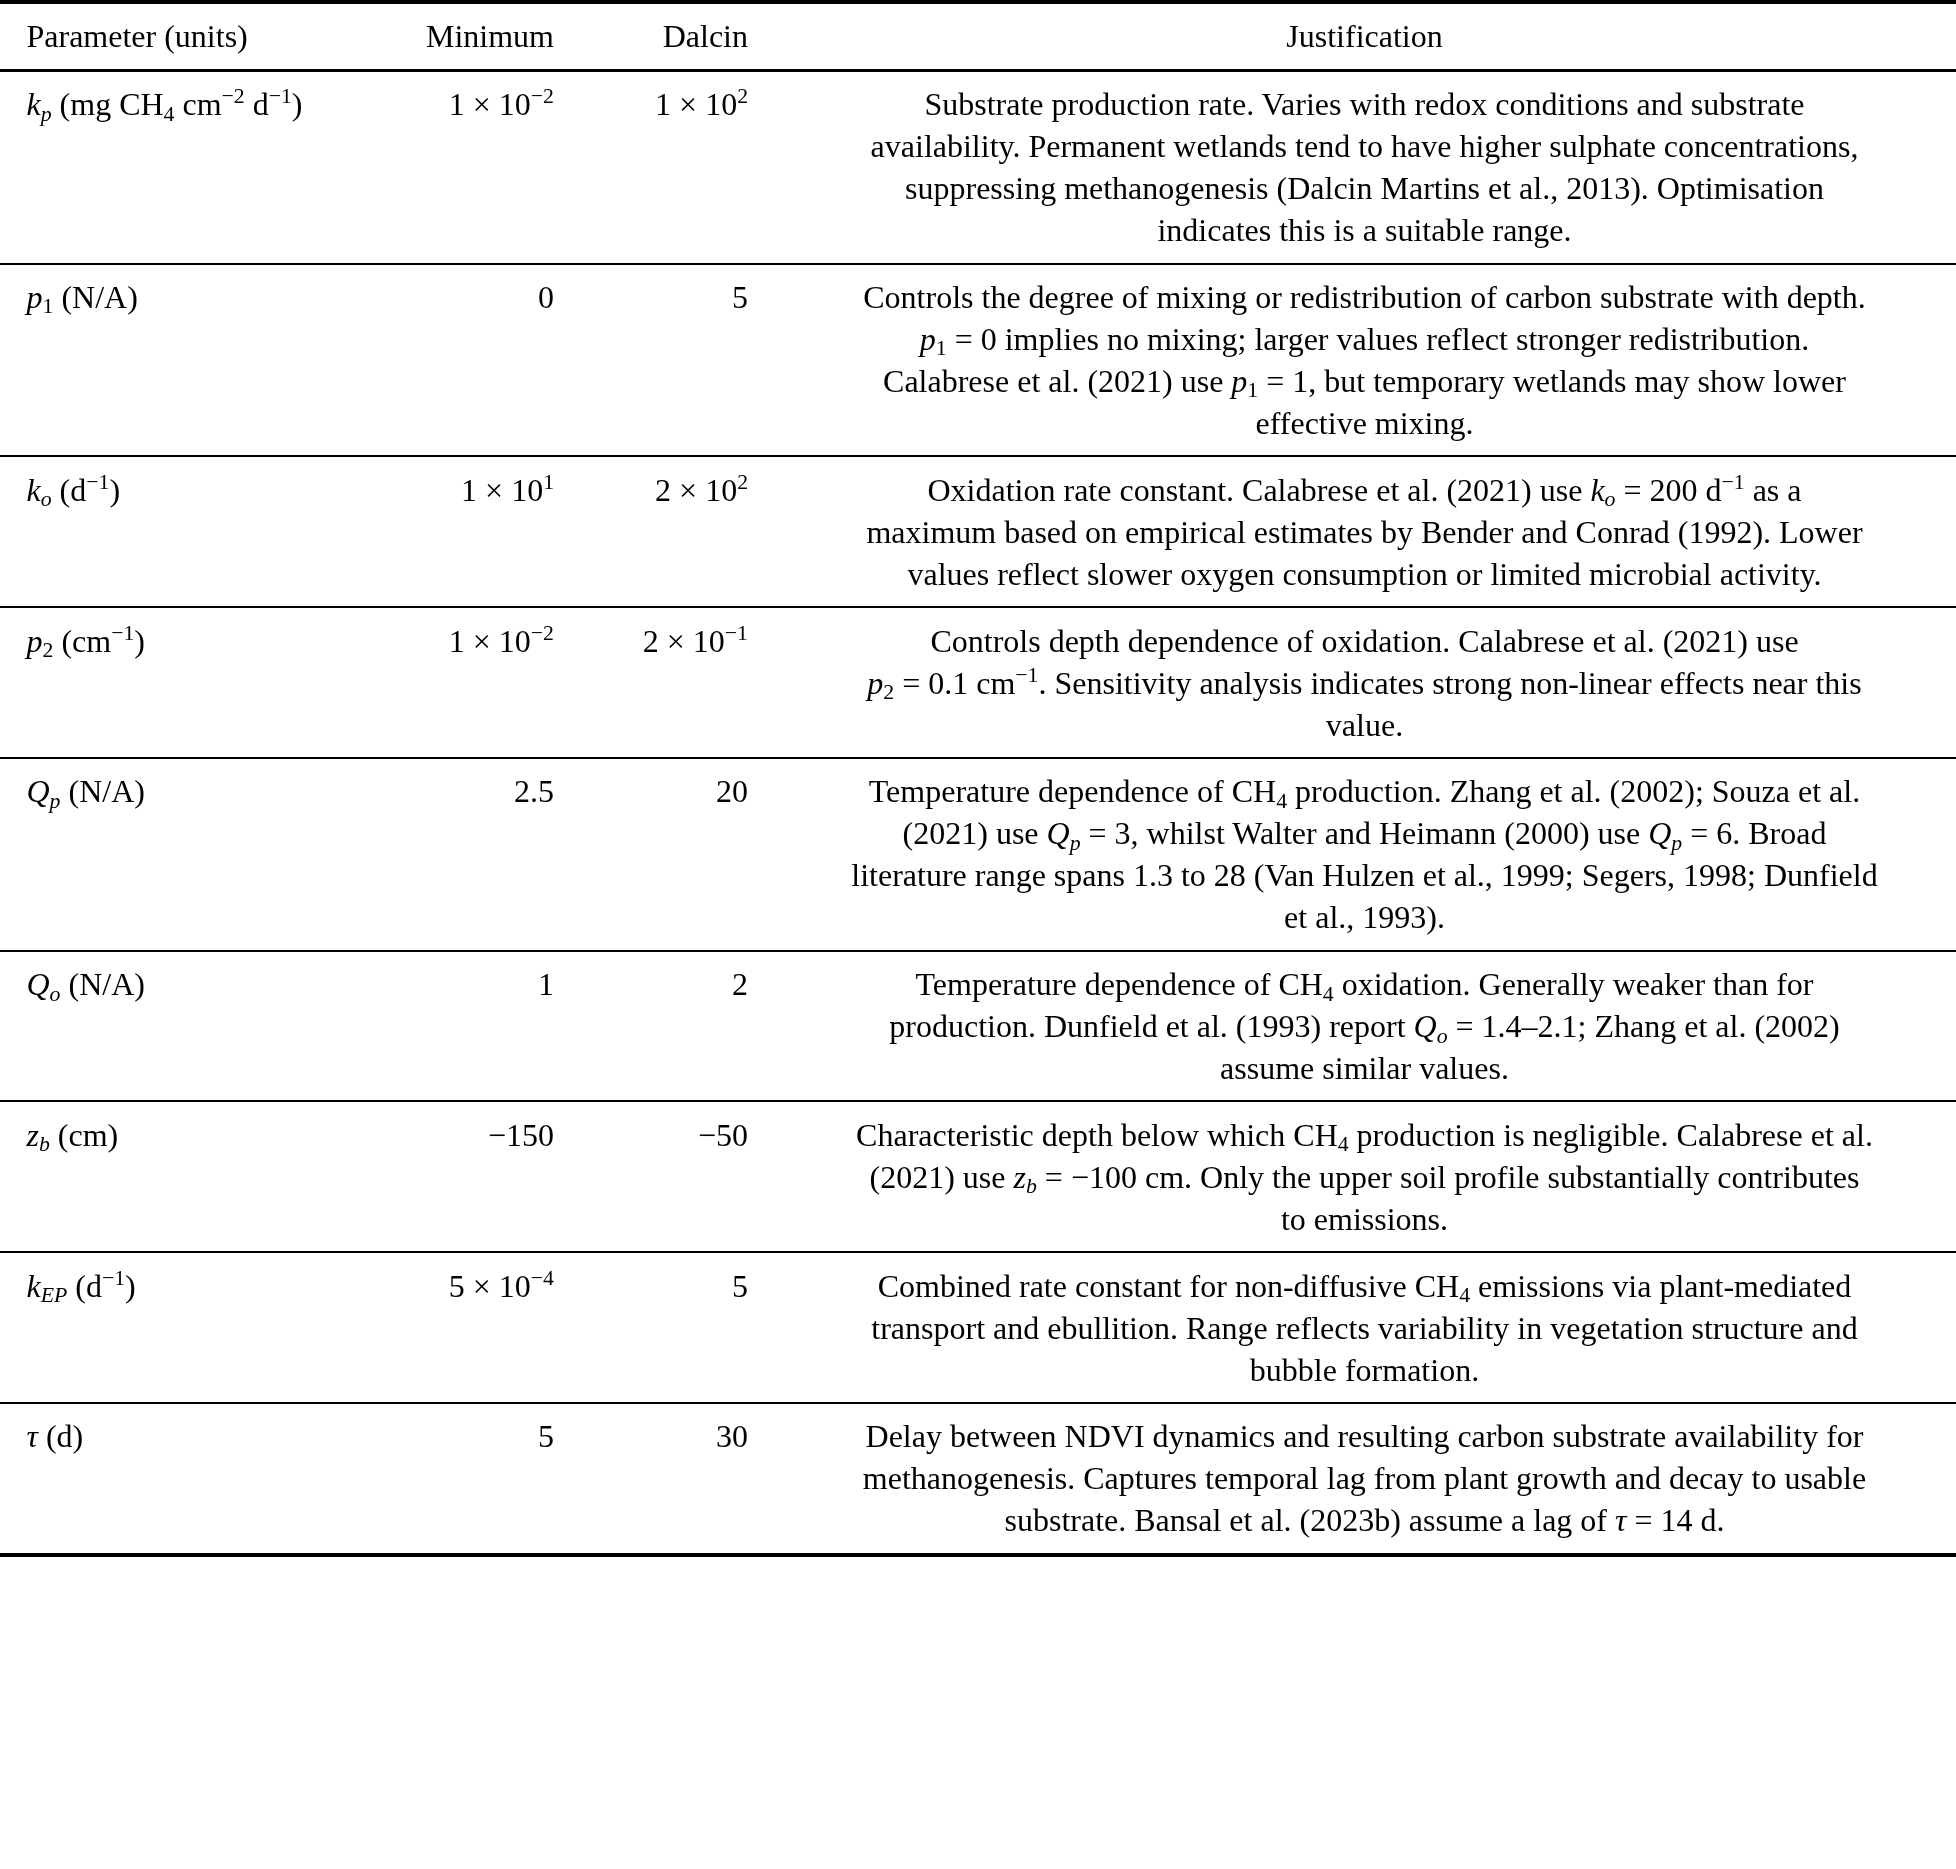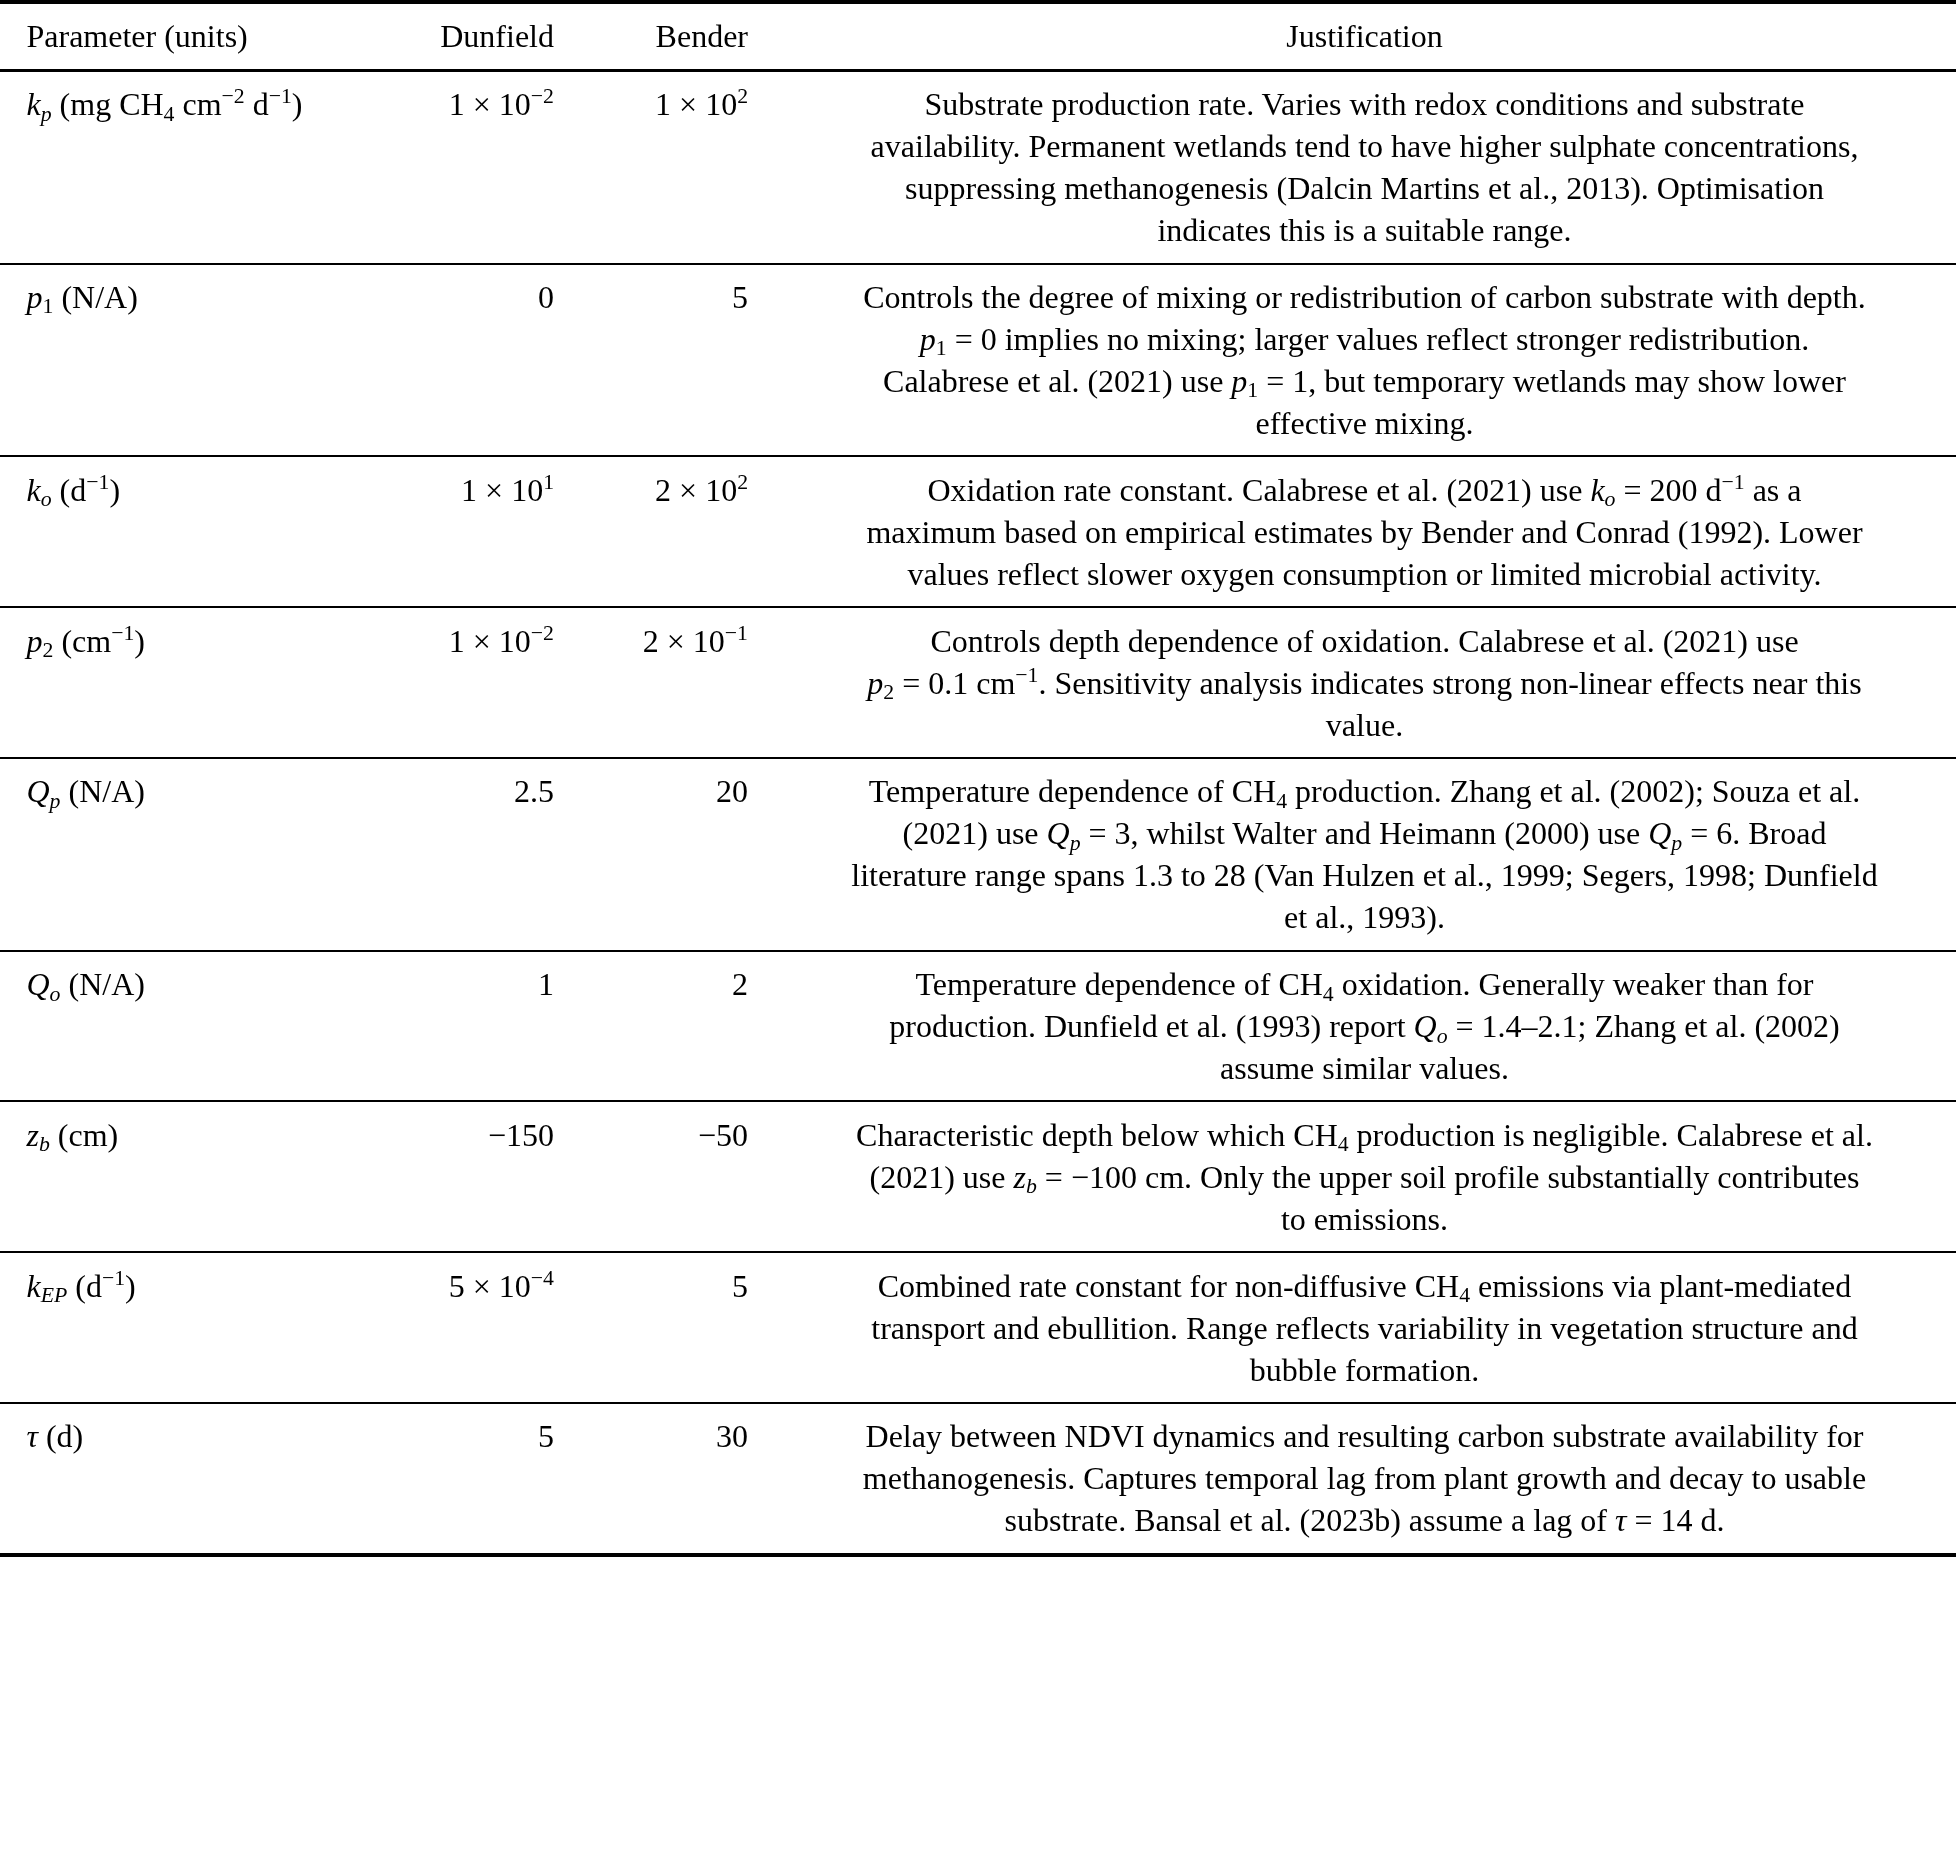--- a/index.html
+++ b/index.html
@@ -37,22 +37,22 @@
 <table class="param-table">
   <colgroup>
     <col style="width:412px">
     <col style="width:142px">
     <col style="width:194px">
     <col>
   </colgroup>
   <thead>
     <tr>
       <th class="c1">Parameter (units)</th>
-      <th class="c2">Dunfield</th>
-      <th class="c3">Bender</th>
+      <th class="c2">Minimum</th>
+      <th class="c3">Dalcin</th>
       <th class="c4">Justification</th>
     </tr>
   </thead>
   <tbody>
     <tr>
       <td class="c1"><i>k</i><sub><i>p</i></sub> (mg CH<sub>4</sub> cm<sup>−2</sup> d<sup>−1</sup>)</td>
       <td class="c2">1 × 10<sup>−2</sup></td>
       <td class="c3">1 × 10<sup>2</sup></td>
       <td class="c4">Substrate production rate. Varies with redox conditions and substrate
 availability. Permanent wetlands tend to have higher sulphate concentrations,

